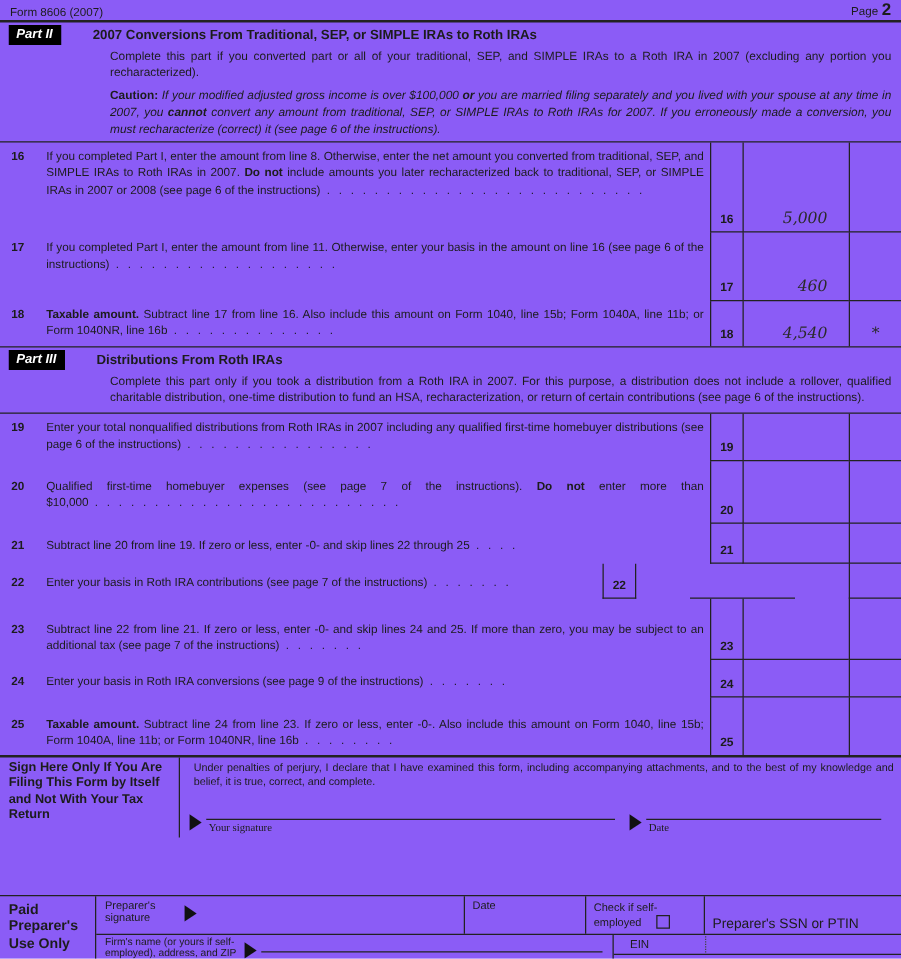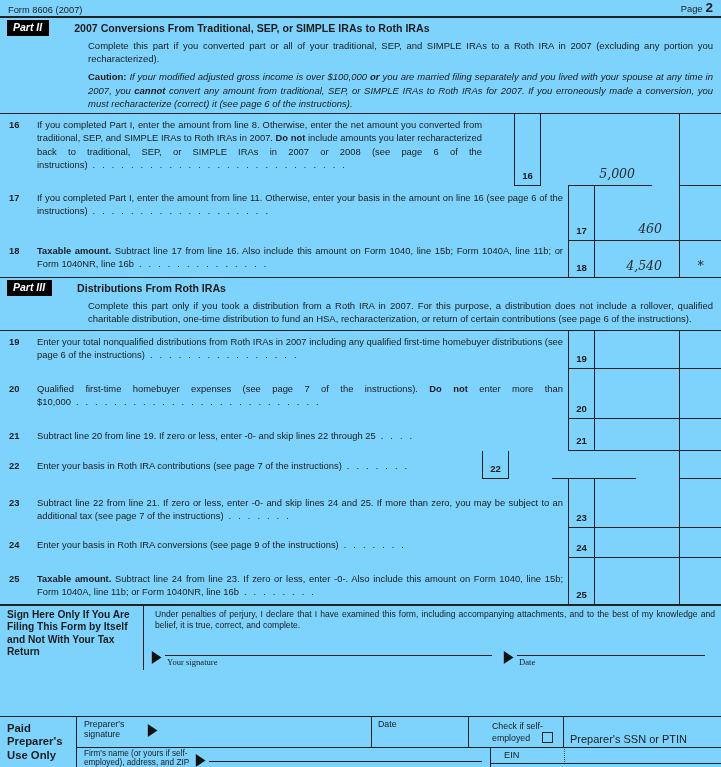--- a/index.html
+++ b/index.html
@@ -1,18 +1,18 @@
 <!DOCTYPE html>
 <html><head>
 <meta charset="utf-8">
 <style>
   * { margin:0; padding:0; box-sizing:border-box; }
   html,body { background:#fff; }
   body { font-family:"Liberation Sans", sans-serif; color:#1c1c1c; }
-  .page { position:relative; width:721px; height:767px; background:#7dd3fc; overflow:hidden; }
+  .page { position:relative; width:721px; height:767px; background:#8b5cf6; overflow:hidden; }
 
   
   .hdr { display:flex; justify-content:space-between; align-items:flex-end; height:18px; padding:0 8px 1px 8px; border-bottom:2px solid #222; font-size:9.3px; }
   .hdr .pg { font-size:9.3px; }
   .hdr .pgnum { font-weight:bold; font-size:13.5px; margin-left:3px; }
 
   
   .parthead { display:flex; align-items:flex-start; padding-top:2px; }
   .badge { flex:0 0 auto; background:#000; color:#fff; font-weight:bold; font-style:italic; font-size:10.5px; line-height:13px; padding:1px 7px 2px 6px; margin-left:7px; }
   .ptitle { font-weight:bold; font-size:10.6px; margin-left:25px; padding-top:2px; }
@@ -47,21 +47,21 @@
   .sigdate { flex:0 0 198px; }
 
   
   .prep { display:flex; border-top:1.4px solid #222; border-bottom:1.4px solid #222; height:64px;margin-top:46px; }
   .prep-left { flex:0 0 77px; border-right:1.2px solid #222; font-weight:bold; font-size:11.3px; line-height:13.5px; padding:5px 2px 0 7px; }
   .prep-main { flex:1; display:flex; flex-direction:column; }
   .prow1 { display:flex; height:31px; border-bottom:1.2px solid #222; }
   .sigcell { flex:1; display:flex; padding:2px 0 0 7px; }
   .sigcell .slbl { font-size:8.8px; line-height:10.5px; width:62px; }
   .datecell { flex:0 0 97px; border-left:1.2px solid #222; font-size:8.8px; padding:2px 0 0 6px; }
-  .checkcell { flex:0 0 95px; border-left:1.2px solid #222; font-size:8.8px; line-height:12px; padding:3px 4px 0 23px; }
+  .checkcell { flex:0 0 95px; border-left:1.2px solid #222; font-size:8.8px; line-height:12px; padding:3px 4px 0 6px; }
   .cb { display:inline-block; width:11px; height:11px; border:1.2px solid #222; vertical-align:-2px; margin-left:12px; }
   .ssncell { flex:0 0 158px; border-left:1.2px solid #222; font-size:11px; padding:16px 0 0 6px; }
   .prow2 { display:flex; flex:1; }
   .firmcell { flex:1; display:flex; padding:1px 0 0 7px; }
   .firmcell .flbl { font-size:8.2px; line-height:9.8px; width:110px; }
   .firmcell .arrow { align-self:flex-start; margin-top:2px; }
   .fill { flex:1; height:13px; border-bottom:1px solid #222; margin-right:8px; }
   .einphone { flex:0 0 231px; border-left:1.2px solid #222; display:flex; flex-direction:column; }
   .einrow { flex:1; border-bottom:1.2px solid #222; position:relative; display:flex; align-items:center; font-size:9.2px; padding-left:13px; }
   .eindots { position:absolute; left:73px; top:1px; bottom:1px; border-left:1.3px dotted #444; }
@@ -85,21 +85,21 @@
 
   <div class="parthead">
     <span class="badge">Part II</span>
     <span class="ptitle">2007 Conversions From Traditional, SEP, or SIMPLE IRAs to Roth IRAs</span>
   </div>
   <div class="pdesc">Complete this part if you converted part or all of your traditional, SEP, and SIMPLE IRAs to a Roth IRA in 2007 (excluding any portion you recharacterized).</div>
   <div class="caution"><b>Caution:</b><span class="it"><span> If your modified adjusted gross income is over $100,000 </span><b>or</b><span> you are married filing separately and you lived with your spouse at any time in 2007, you </span><b>cannot</b><span> convert any amount from traditional, SEP, or SIMPLE IRAs to Roth IRAs for 2007. If you erroneously made a conversion, you must recharacterize (correct) it (see page 6 of the instructions).</span></span></div>
 
   <div class="litable">
 
-    <div class="lirow bb" style="height:72px;gap:27px; --pt:4px;">
+    <div class="lirow bb" style="height:72px; --pt:4px;">
       <div class="txt">
         <span class="ln">16</span>
         <span class="body"><b></b><span>If you completed Part I, enter the amount from line 8. Otherwise, enter the net amount you converted from traditional, SEP, and SIMPLE IRAs to Roth IRAs in 2007. </span><b>Do not</b><span> include amounts you later recharacterized back to traditional, SEP, or SIMPLE IRAs in 2007 or 2008 (see page 6 of the instructions)</span><span class="dots">...........................</span></span>
       </div>
       <div class="cbox">
           <span>16</span>
         </div>
       <div class="cval">
           <span class="hand">5,000</span>
         </div>

